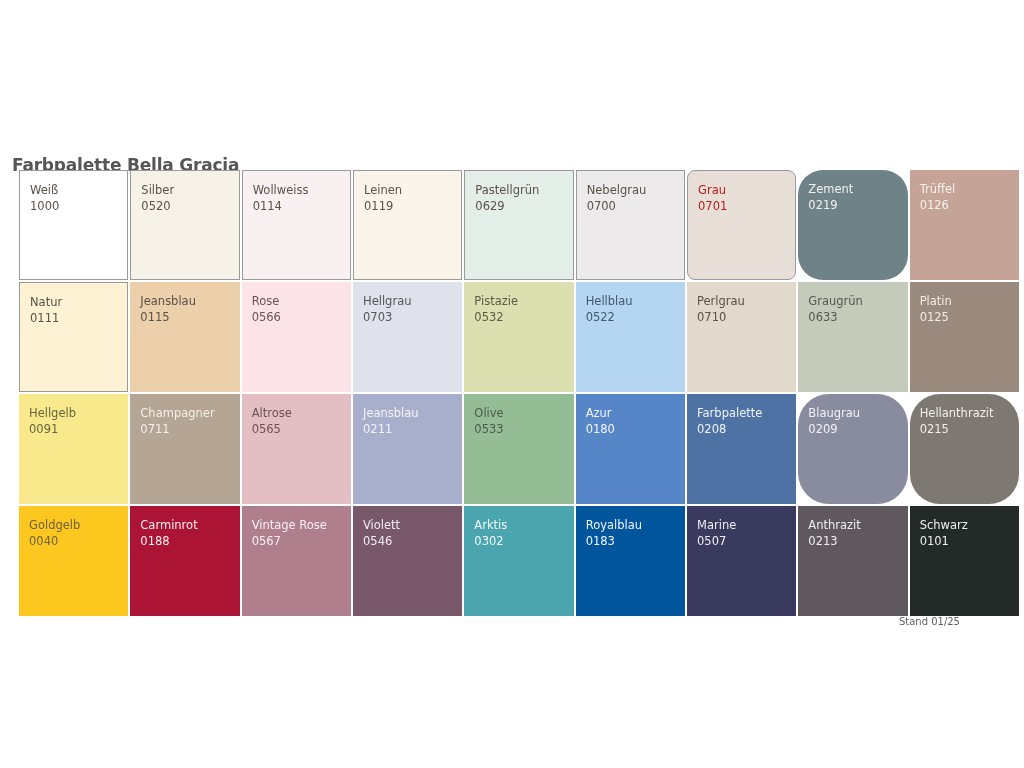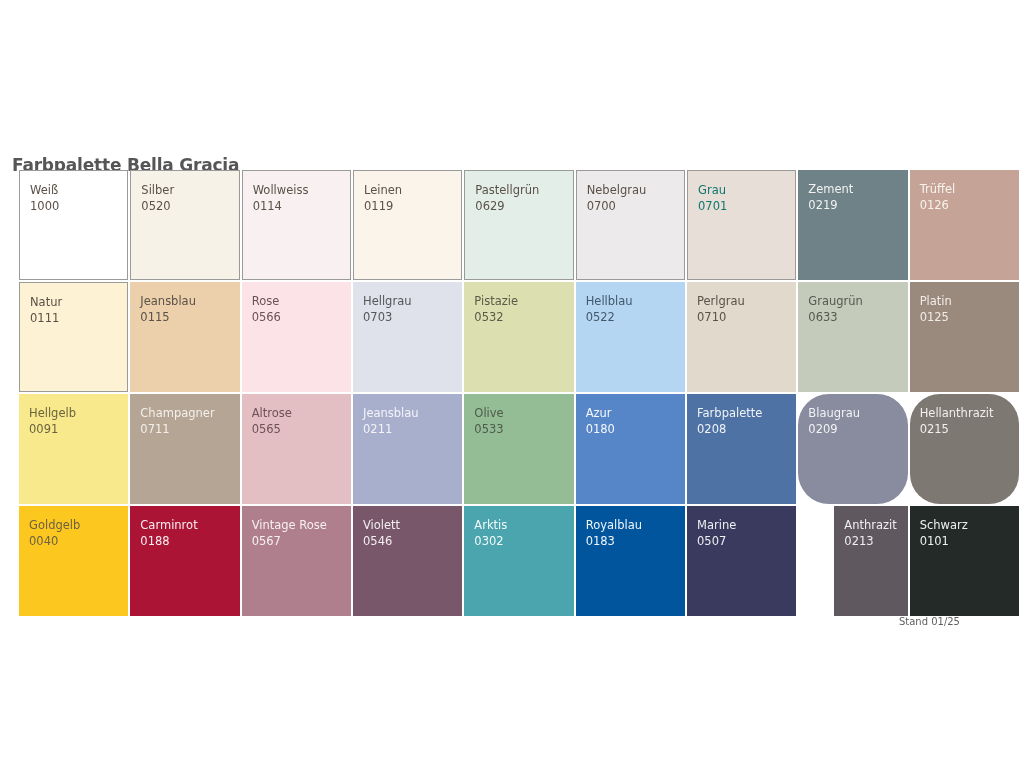--- a/index.html
+++ b/index.html
@@ -95,25 +95,25 @@
         <span class="swatch-code">0119</span>
       </div>
       <div class="swatch bordered" style="background: rgb(228, 238, 232); color: rgb(90, 81, 72);">
         <span class="swatch-name">Pastellgrün</span>
         <span class="swatch-code">0629</span>
       </div>
       <div class="swatch bordered" style="background: rgb(236, 234, 234); color: rgb(90, 81, 72);">
         <span class="swatch-name">Nebelgrau</span>
         <span class="swatch-code">0700</span>
       </div>
-      <div class="swatch bordered" style="background: rgb(230, 222, 215); color: #0f766e;">
+      <div class="swatch bordered" style="background: rgb(230, 222, 215); color: #b91c1c; border-radius: 8px;">
         <span class="swatch-name">Grau</span>
         <span class="swatch-code">0701</span>
       </div>
-      <div class="swatch" style="background: rgb(111, 130, 135); color: rgb(242, 242, 242);">
+      <div class="swatch" style="background: rgb(111, 130, 135); color: rgb(242, 242, 242); border-radius: 25px;">
         <span class="swatch-name">Zement</span>
         <span class="swatch-code">0219</span>
       </div>
       <div class="swatch" style="background: rgb(197, 164, 151); color: rgb(247, 242, 238);">
         <span class="swatch-name">Trüffel</span>
         <span class="swatch-code">0126</span>
       </div>
       <div class="swatch bordered" style="background: rgb(253, 242, 211); color: rgb(90, 81, 72);">
         <span class="swatch-name">Natur</span>
         <span class="swatch-code">0111</span>
@@ -207,21 +207,21 @@
         <span class="swatch-code">0302</span>
       </div>
       <div class="swatch" style="background: rgb(0, 85, 156); color: rgb(240, 245, 250);">
         <span class="swatch-name">Royalblau</span>
         <span class="swatch-code">0183</span>
       </div>
       <div class="swatch" style="background: rgb(58, 58, 94); color: rgb(238, 238, 244);">
         <span class="swatch-name">Marine</span>
         <span class="swatch-code">0507</span>
       </div>
-      <div class="swatch" style="background: rgb(95, 89, 95); color: rgb(240, 238, 240); margin-left: 36px;">
+      <div class="swatch" style="background: rgb(95, 89, 95); color: rgb(240, 238, 240);">
         <span class="swatch-name">Anthrazit</span>
         <span class="swatch-code">0213</span>
       </div>
       <div class="swatch" style="background: rgb(35, 42, 39); color: rgb(239, 240, 239);">
         <span class="swatch-name">Schwarz</span>
         <span class="swatch-code">0101</span>
       </div>
     </div>
 
   <div id="footer-note">Stand 01/25</div>

